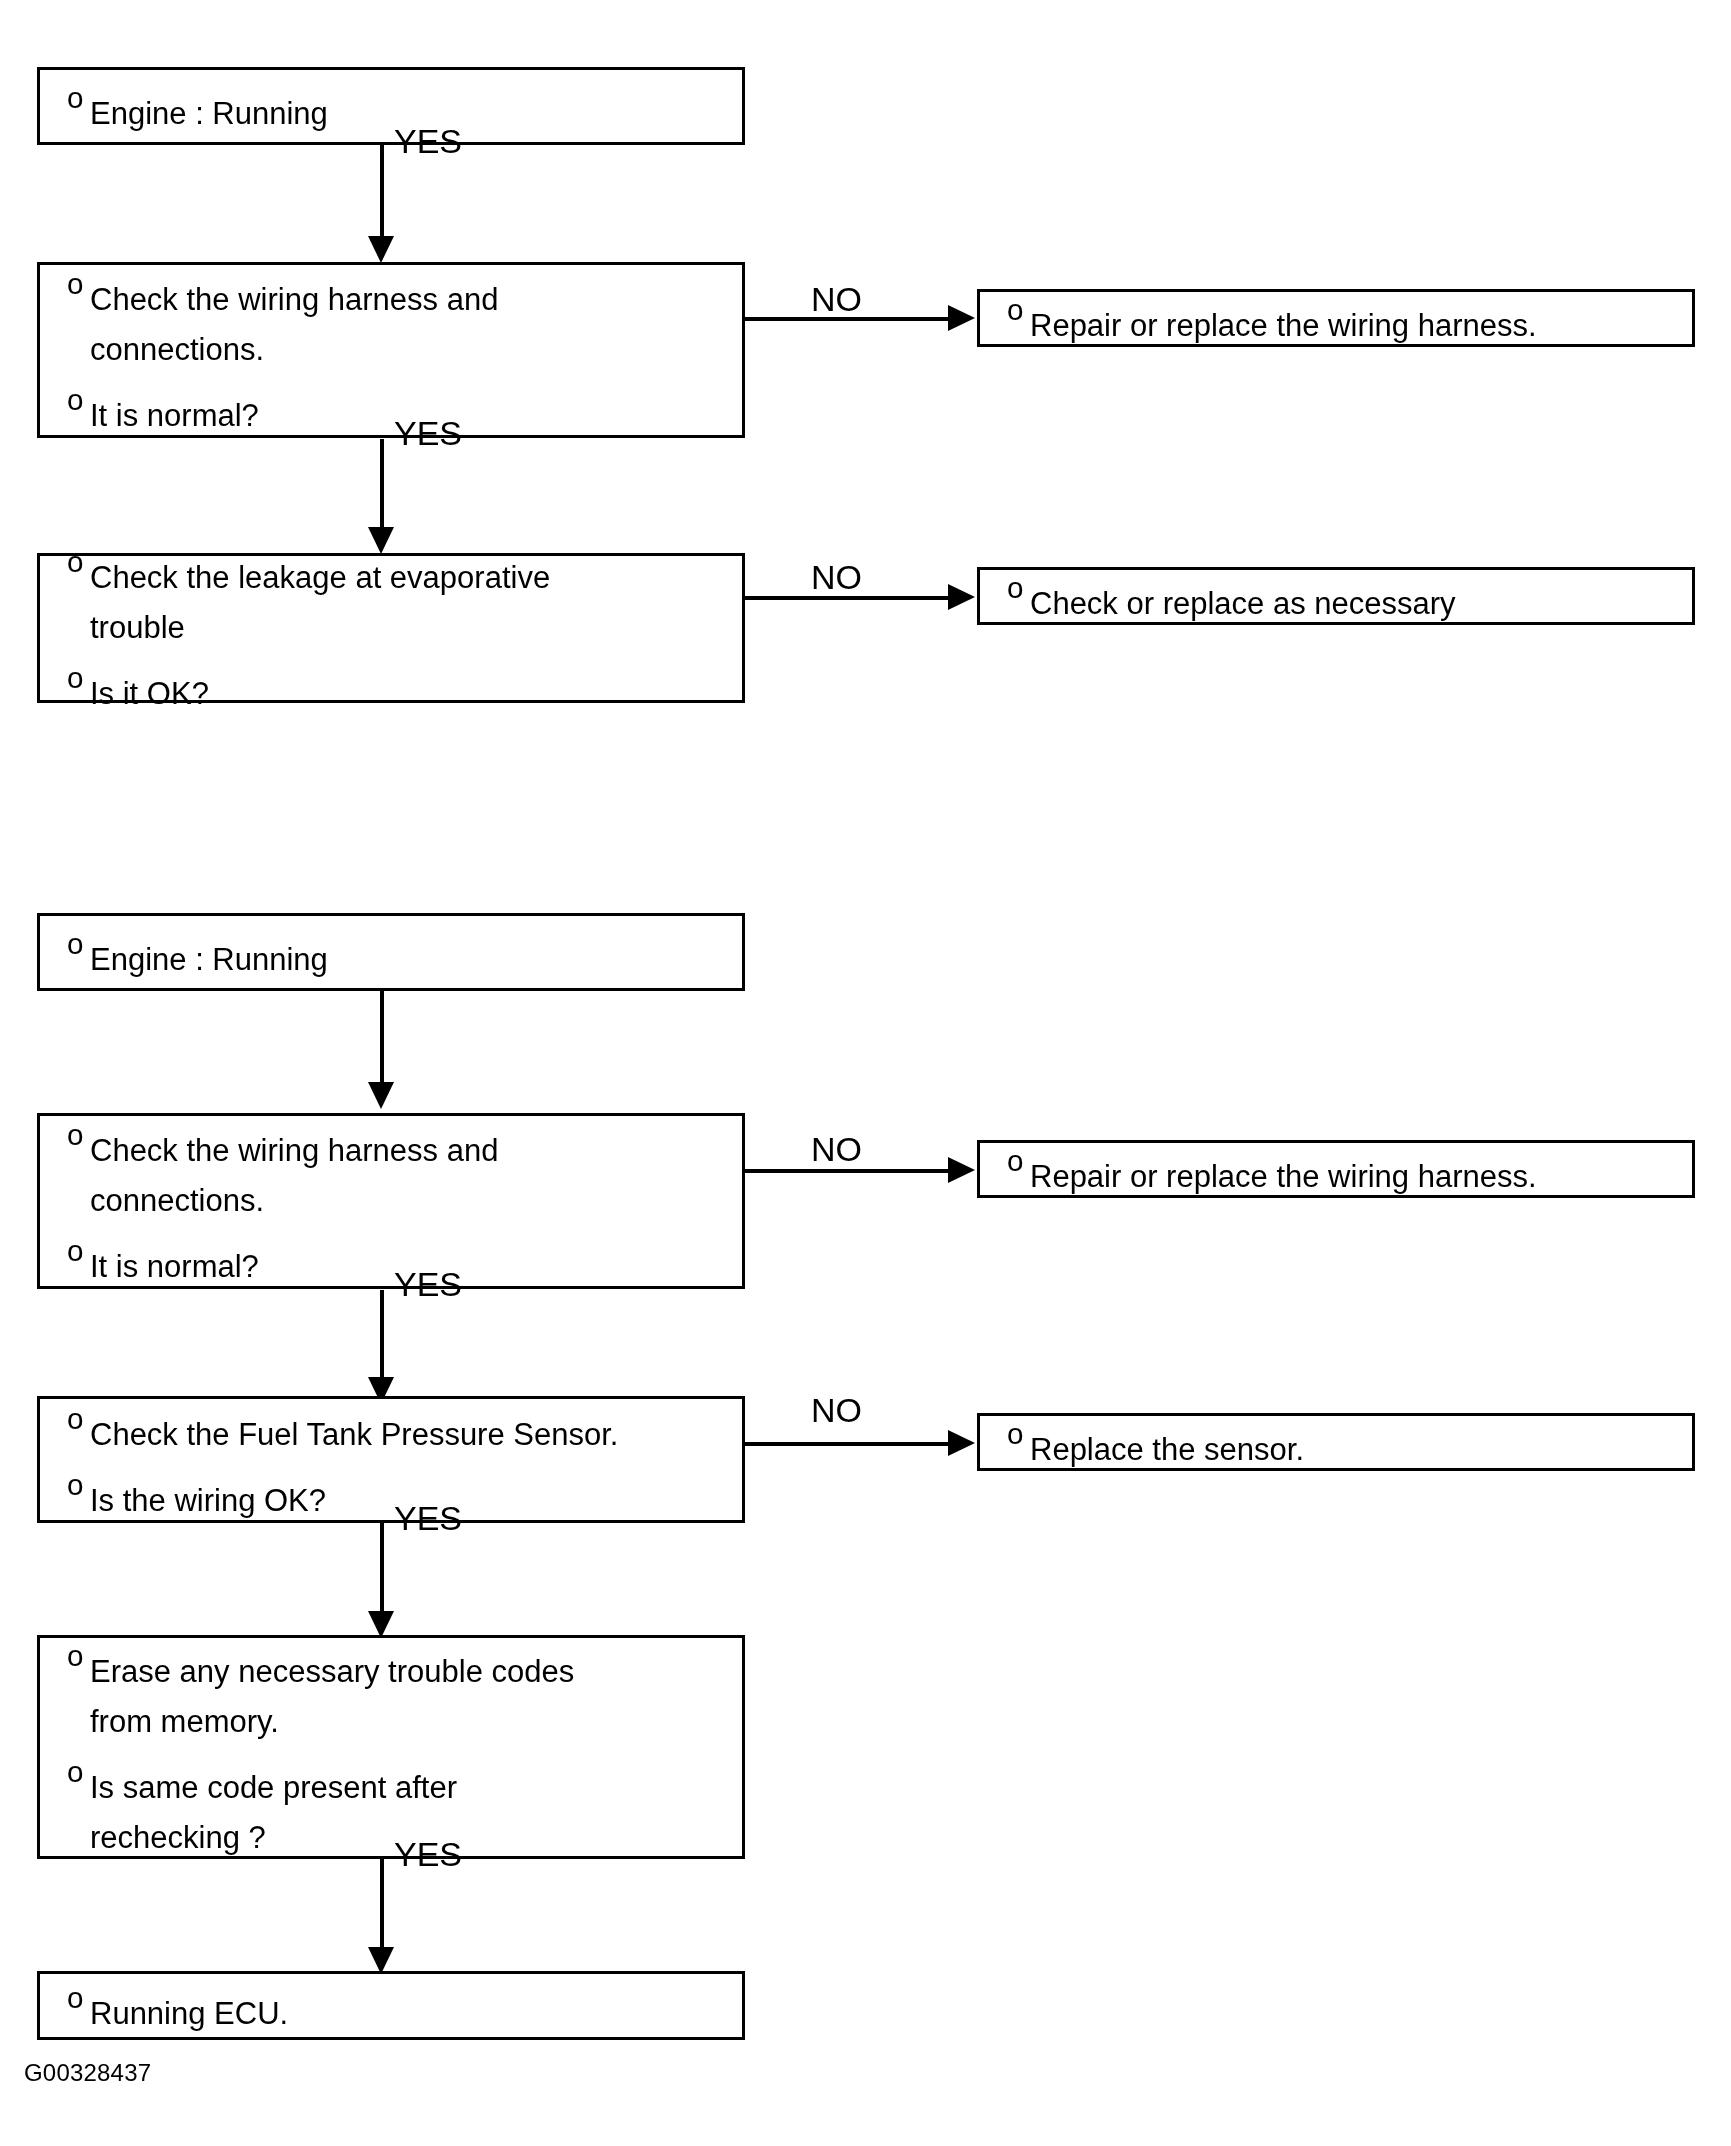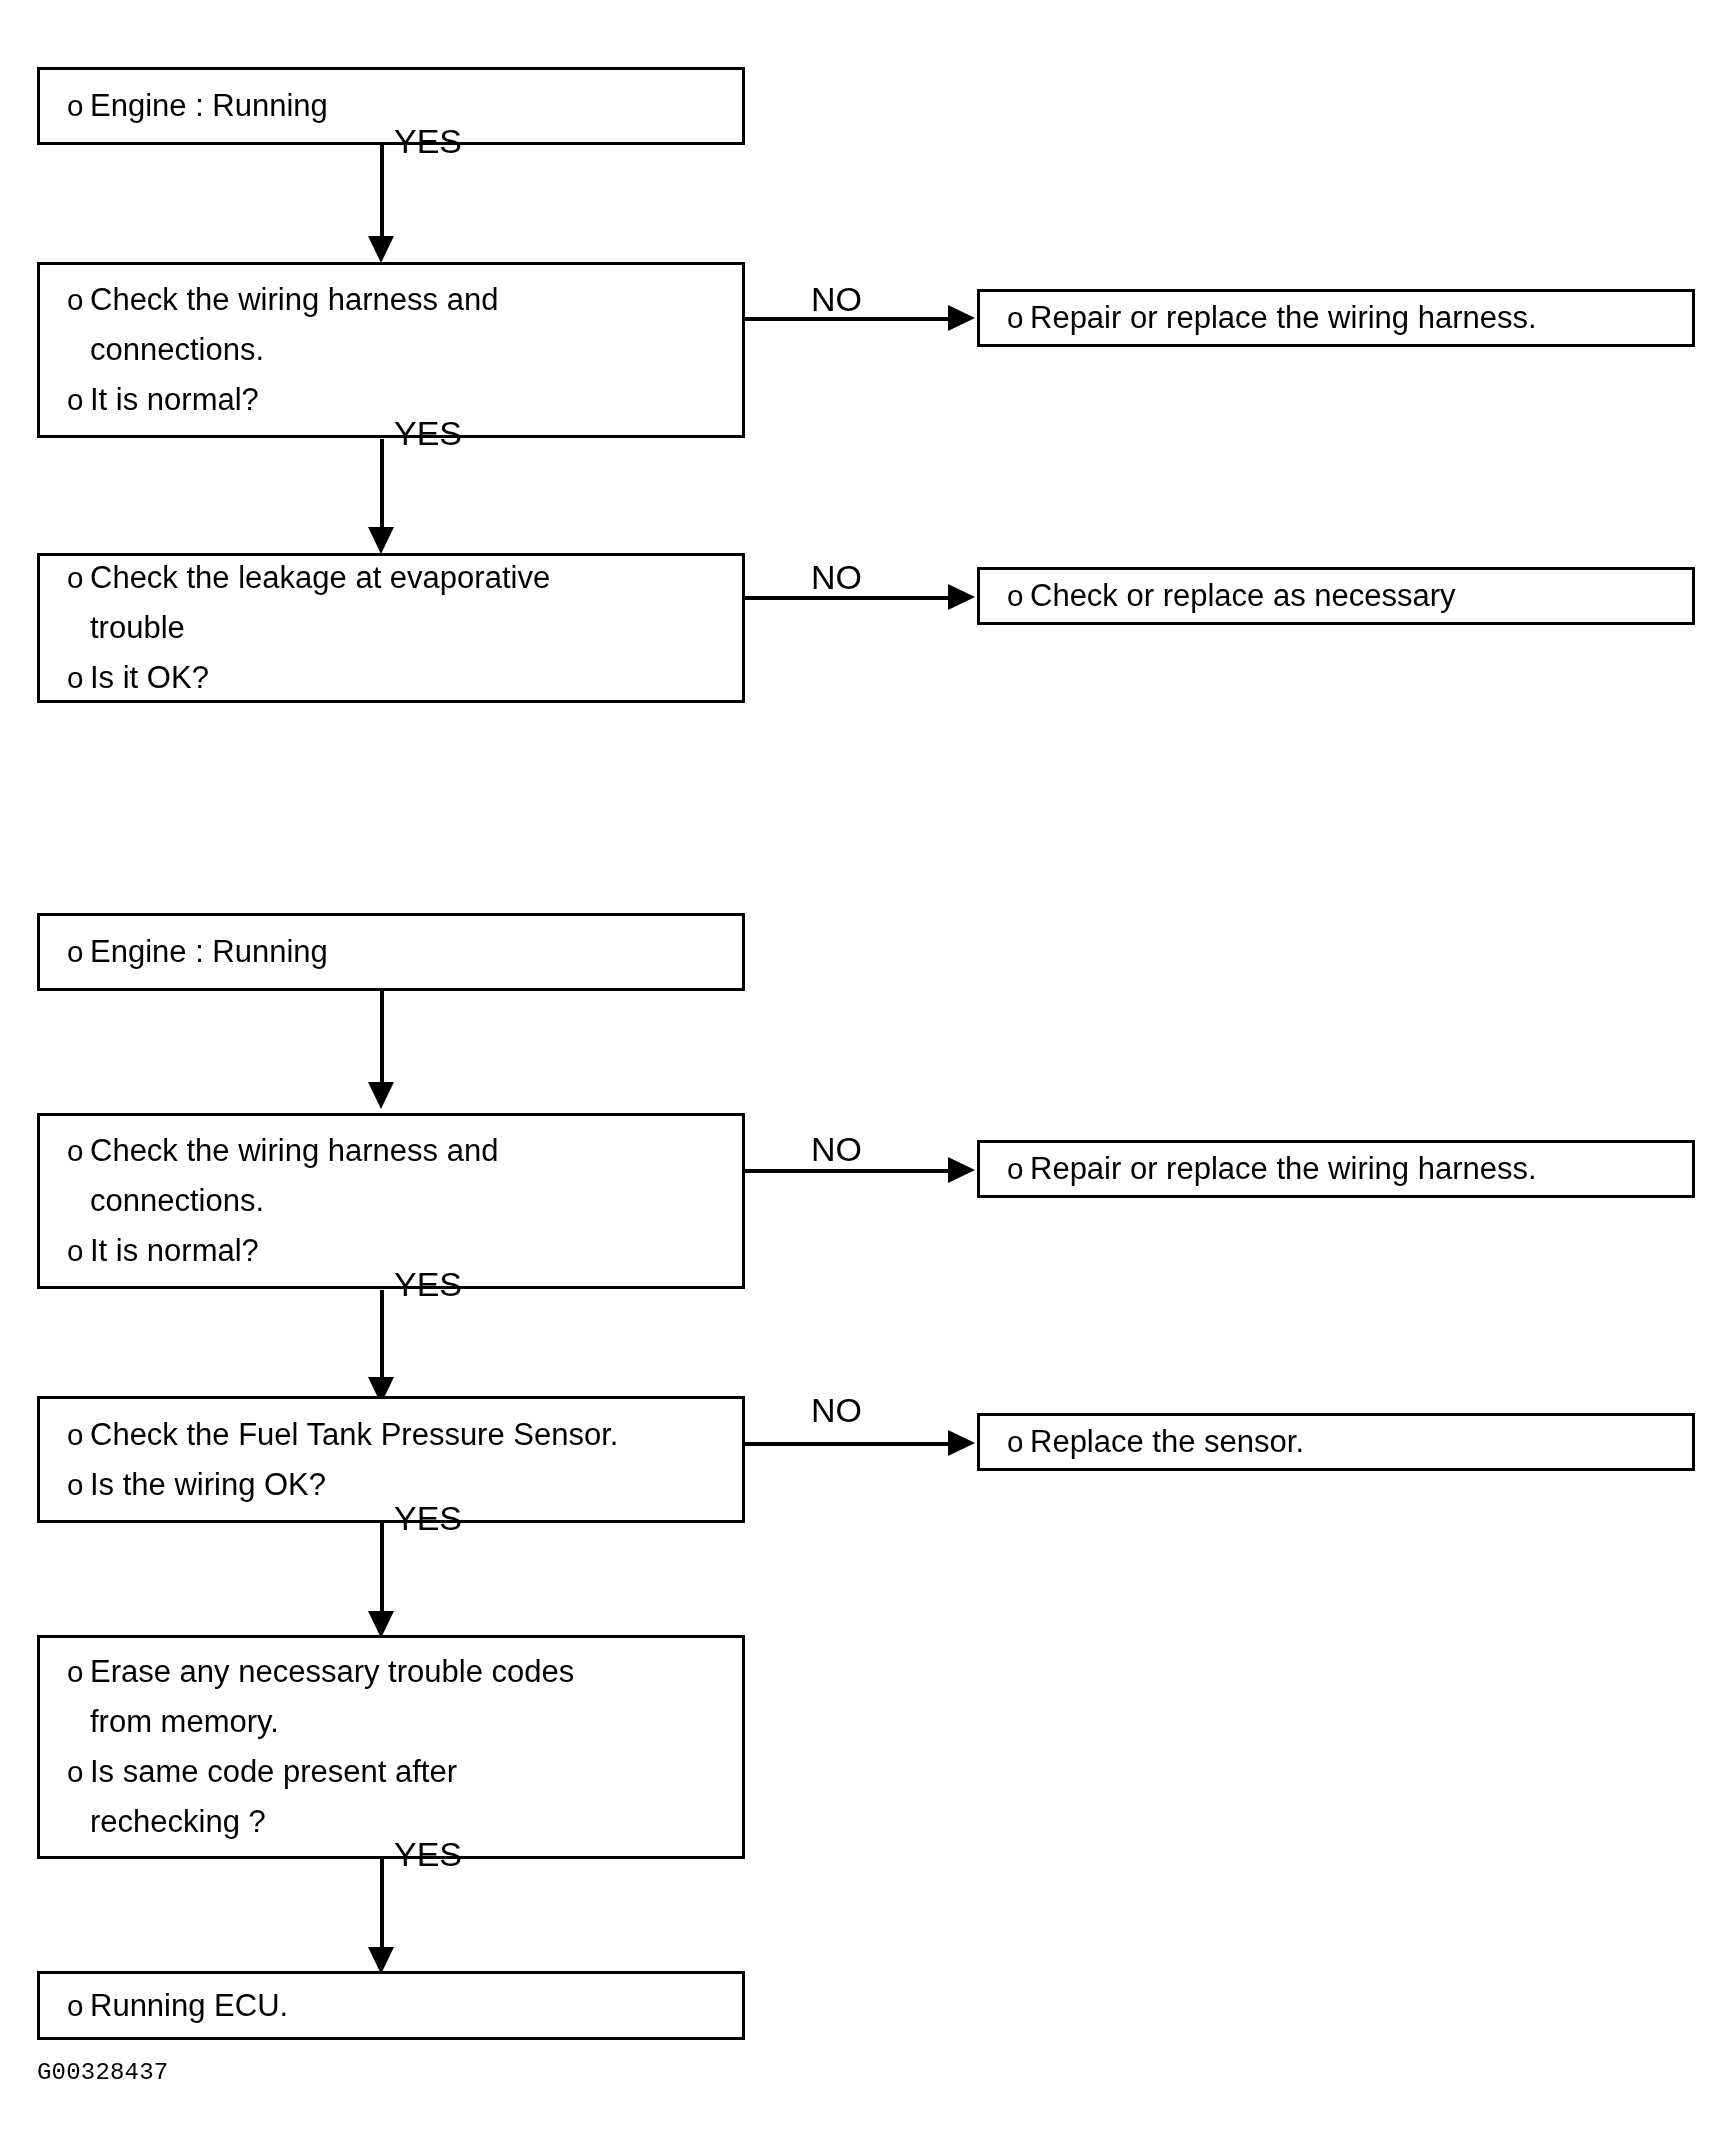--- a/index.html
+++ b/index.html
@@ -37,20 +37,21 @@
   .bullet {
     width: 23px;
     flex: 0 0 23px;
     text-align: left;
     font-size: 29.6px;
     line-height: 50px;
   }
   .node-text {
     flex: 1 1 auto;
     white-space: pre-line;
+    margin-top: 16px;
   }
   .node-pad {
     padding: 0 0 0 27px;
   }
   .edge-v {
     position: absolute;
     width: 3.6px;
     background: #000000;
   }
   .edge-h {
@@ -235,16 +236,16 @@
   <div class="arrow-down" style="left:368px; top:1947px;"></div>
   <div class="edge-label" style="left:394px; top:1828px;">YES</div>
 
   <div class="node" style="left:37px; top:1971px; width:708px; height:69px;">
     <div class="node-line node-pad">
       <span class="bullet">o</span>
       <span class="node-text">Running ECU.</span>
     </div>
   </div>
 
-  <div class="footer-code" style="left:37px; top:2059px;font-family:Liberation Mono, monospace;">G00328437</div>
+  <div class="footer-code" style="left:24px; top:2059px;">G00328437</div>
 
 </div>
 
 
 </body></html>

